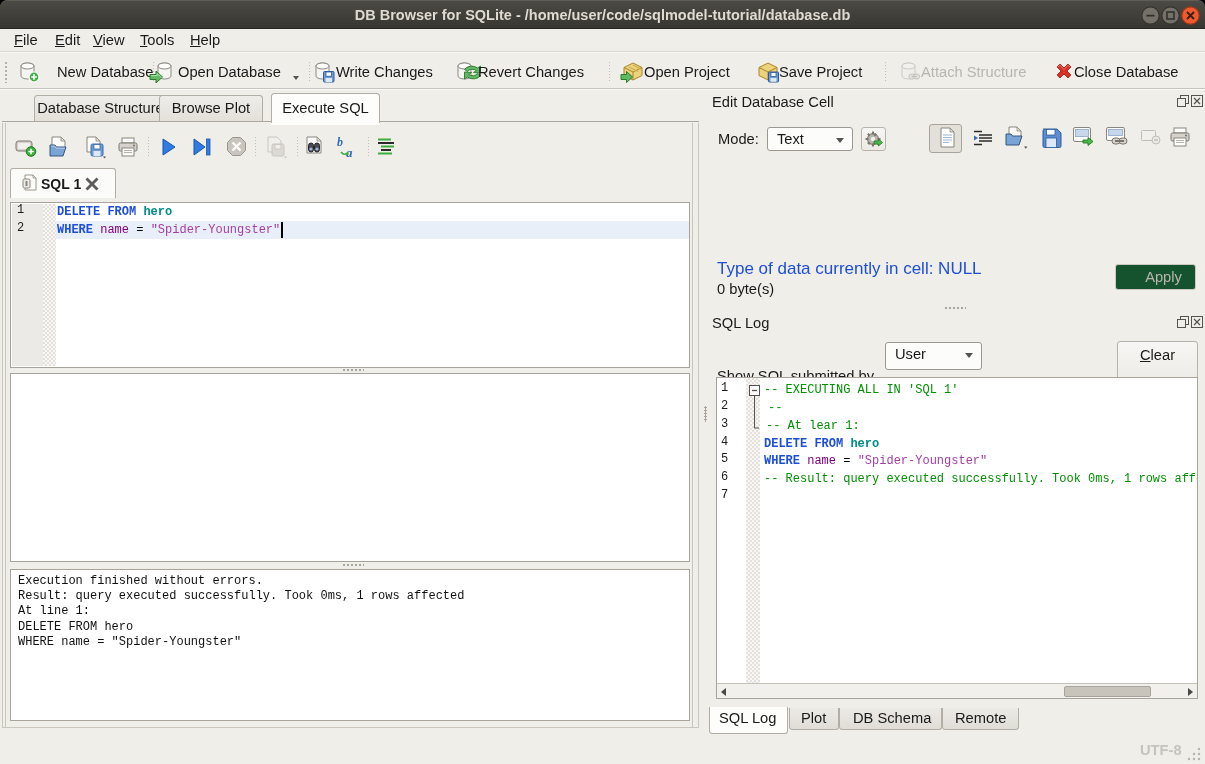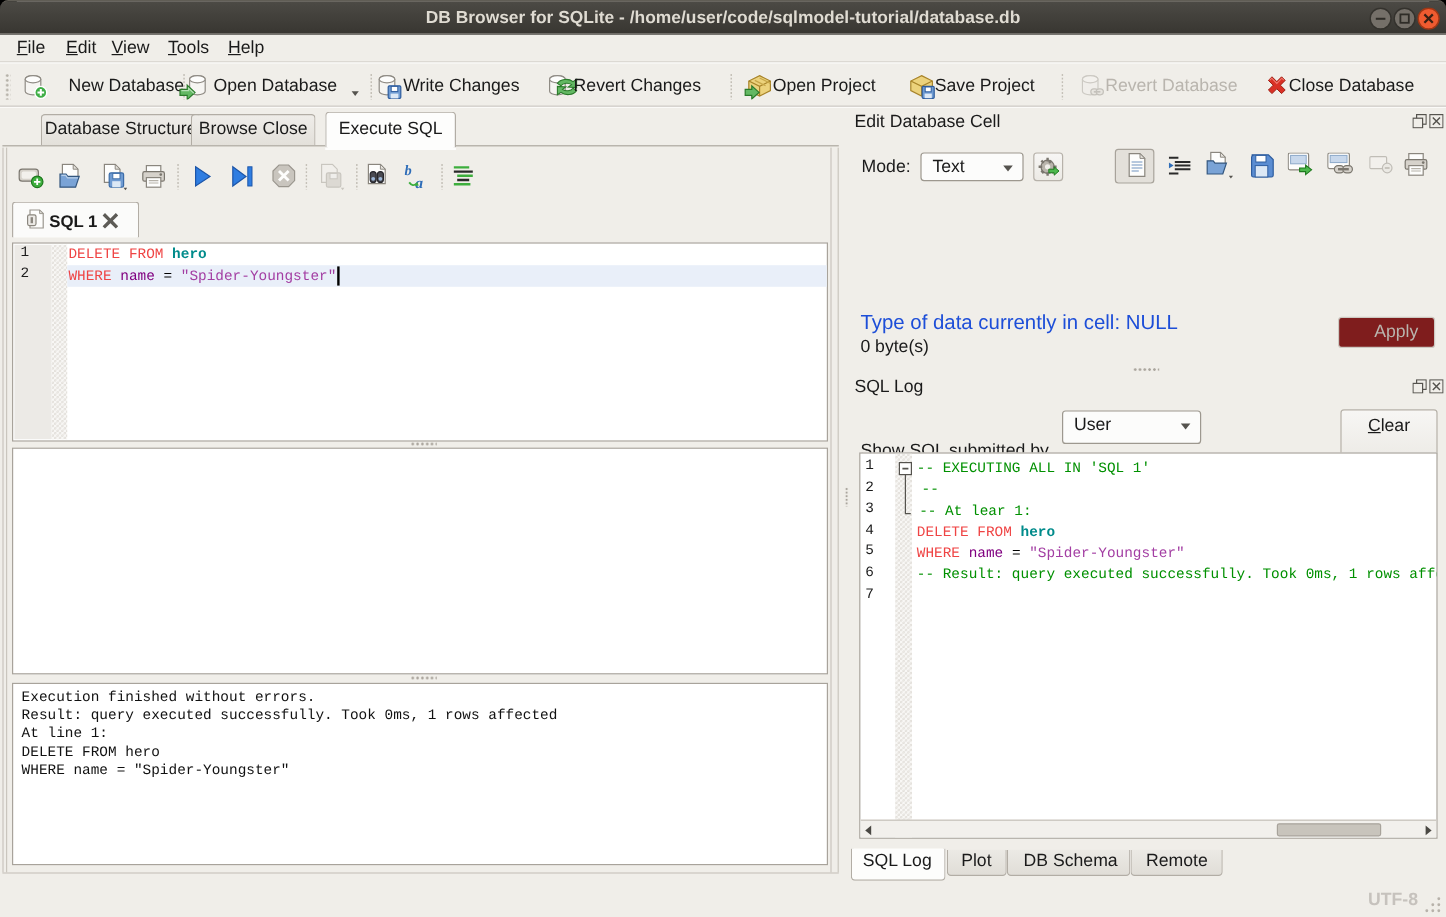--- a/index.html
+++ b/index.html
@@ -41,35 +41,35 @@
   .dots-h { position:absolute; width:22px; height:4px;
     background-image:radial-gradient(circle,#a9a49c 1px, transparent 1.2px); background-size:4px 4px; }
   
   #gutter1 { position:absolute; left:1px; top:1px; bottom:1px; width:31px; background:#eceae6; }
   #fold1 { position:absolute; left:32px; top:1px; bottom:1px; width:13px;
      background-image:linear-gradient(45deg,#e4e1dc 25%,transparent 25%,transparent 75%,#e4e1dc 75%),linear-gradient(45deg,#e4e1dc 25%,transparent 25%,transparent 75%,#e4e1dc 75%);
      background-size:4px 4px; background-position:0 0,2px 2px; background-color:#f8f7f5; }
   .lnum { position:absolute; font-family:"Liberation Mono",monospace; font-size:12px; color:#1c1c1c; }
   .codeline { position:absolute; left:46px; right:1px; height:18px; font-family:"Liberation Mono",monospace;
      font-size:12px; line-height:18px; white-space:pre; }
-  .kw { color:#ef4444; font-weight:normal; }
+  .kw { color:#1d4ed8; font-weight:bold; }
   .tbl { color:#008b8b; font-weight:bold; }
   .idq { color:#800080; }
   .str { color:#a33ea3; }
   .cmt { color:#009000; }
   
   #dock { position:absolute; left:704px; top:90px; width:501px; height:648px; }
   .dock-title { position:absolute; font-size:14.7px; color:#1a1a1a; }
   .combo { position:absolute; background:#fcfcfb; border:1px solid #9d988f; border-radius:3px; }
   .combo .cval { position:absolute; left:9px; top:3px; font-size:14.7px; color:#1a1a1a; }
   .combo .carr { position:absolute; right:8px; top:10px; width:0; height:0;
      border-left:4px solid transparent; border-right:4px solid transparent; border-top:5px solid #55534e; }
   .btn { position:absolute; background:linear-gradient(#f7f6f4,#eceae5); border:1px solid #b7b2aa;
      border-radius:3px; text-align:center; font-size:14.7px; color:#1a1a1a; }
-  .btn.dis { background:#7f1d1d; border-color:#cdc9c2; color:#b9b5ae;padding-left:16px; }
+  .btn.dis { background:#14532d; border-color:#cdc9c2; color:#b9b5ae;padding-left:16px; }
   .statustext { position:absolute; color:#c6c2bd; font-size:14.7px;font-weight:bold; }
 </style>
 </head>
 <body>
 
   <div style="position:absolute; left:0; top:0; width:14px; height:14px; background:#000;"></div>
   <div style="position:absolute; right:0; top:0; width:14px; height:14px; background:#000;"></div>
   <div id="titlebar">
     <div id="title-text">DB Browser for SQLite - /home/user/code/sqlmodel-tutorial/database.db</div>
     <div class="winbtn" style="left:1141px;">
@@ -162,35 +162,35 @@
 
     <div class="tb-sep" style="left:884px;"></div>
 
     <div class="tb-icon" style="left:901px;"><svg width="20" height="21" opacity="0.5">
       <path d="M1 4 a6.5 3 0 0 1 13 0 v10 a6.5 3 0 0 1 -13 0 z" fill="#f0efec" stroke="#aaa69e"></path>
       <ellipse cx="7.5" cy="4" rx="6.5" ry="3" fill="#f6f5f2" stroke="#aaa69e"></ellipse>
       <rect x="8" y="12" width="6" height="5" rx="2.5" fill="#e0ddd7" stroke="#9a968e"></rect>
       <rect x="12.5" y="12" width="6" height="5" rx="2.5" fill="#e0ddd7" stroke="#9a968e"></rect>
       <rect x="10.5" y="13.8" width="5.5" height="1.4" fill="#9a968e"></rect>
     </svg></div>
-    <div class="tb-label dis" style="left:921px;">Revert Database</div>
+    <div class="tb-label dis" style="left:921px;">Attach Structure</div>
 
     <div class="tb-icon" style="left:1055px;"><svg width="18" height="18">
       <path d="M2 5 L5 2 L9 6 L13 2 L16 5 L12 9 L16 13 L13 16 L9 12 L5 16 L2 13 L6 9 Z" fill="#d93025" stroke="#9c1c12" stroke-width="0.8"></path>
       <path d="M3.2 4.8 L4.8 3.2 L9 7.5 L13.2 3.2 L14.8 4.8" fill="none" stroke="#ee7b70" stroke-width="0.9"></path>
     </svg></div>
     <div class="tb-label" style="left:1074px;">Close Database</div>
   </div>
   <div style="position:absolute; left:0; top:51px; width:1205px; height:1px; background:#d8d4ce;"></div>
   <div style="position:absolute; left:0; top:52px; width:1205px; height:1px; background:#fbfaf8;"></div>
   <div style="position:absolute; left:0; top:88px; width:1205px; height:1px; background:#c7c3bd;"></div>
   <div style="position:absolute; left:0; top:89px; width:1205px; height:1px; background:#fbfaf8;"></div>
 
   <div class="mtab" style="left:5px; width:133px;margin-left:29px;">Database Structure</div>
-  <div class="mtab" style="left:159px; width:104px;">Browse Close</div>
+  <div class="mtab" style="left:159px; width:104px;">Browse Plot</div>
   <div class="mtab active" style="left:271px; width:109px;">Execute SQL</div>
   <div id="pageline"></div>
 
   <div style="position:absolute; left:2px; top:123px; width:1px; height:604px; background:#cac6be;"></div>
   <div style="position:absolute; left:5px; top:123px; width:1px; height:604px; background:#cac6be;"></div>
   <div style="position:absolute; left:692px; top:123px; width:1px; height:604px; background:#cac6be;"></div>
   <div style="position:absolute; left:698px; top:123px; width:1px; height:604px; background:#cac6be;"></div>
   <div style="position:absolute; left:2px; top:727px; width:697px; height:1px; background:#cac6be;"></div>
   <div style="position:absolute; left:704px; top:406px; width:3px; height:16px;
     background-image:radial-gradient(circle,#a9a49c 1px, transparent 1.2px); background-size:3px 3px;"></div>
@@ -382,21 +382,21 @@
     <div class="dock-title" style="left:8px; top:225px;">SQL Log</div>
     <svg class="dkbtn" style="position:absolute; left:473px; top:226px;" width="12" height="12">
       <rect x="3.5" y="0.5" width="8" height="8" fill="none" stroke="#55534e"></rect>
       <rect x="0.5" y="3.5" width="8" height="8" fill="#f0eee9" stroke="#55534e"></rect>
     </svg>
     <svg class="dkbtn" style="position:absolute; left:487px; top:226px;" width="12" height="12">
       <rect x="0.5" y="0.5" width="11" height="11" fill="none" stroke="#55534e"></rect>
       <path d="M3 3 l6 6 M9 3 l-6 6" stroke="#55534e" stroke-width="1.2"></path>
     </svg>
     <div style="position:absolute; left:13px; top:258px; font-size:14.7px; color:#1a1a1a;margin-top:20px;">Show S<u>Q</u>L submitted by</div>
-    <div class="combo" style="left:181px; top:252px; width:116px; height:28px;">
+    <div class="combo" style="left:181px; top:252px; width:97px; height:28px;">
       <div class="cval">User</div>
       <div class="carr"></div>
     </div>
     <div class="btn" style="left:413px; top:251px; width:81px; height:44px; line-height:26px;"><u>C</u>lear</div>
 
     <div style="position:absolute; left:12px; top:287px; width:482px; height:322px; background:#fff; border:1px solid #a8a39b; overflow:hidden;">
       <div style="position:absolute; left:29px; top:0; bottom:0; width:14px; background-image:linear-gradient(45deg,#e4e1dc 25%,transparent 25%,transparent 75%,#e4e1dc 75%),linear-gradient(45deg,#e4e1dc 25%,transparent 25%,transparent 75%,#e4e1dc 75%); background-size:4px 4px; background-position:0 0,2px 2px; background-color:#f8f7f5;"></div>
       <div class="lnum" style="left:4px; top:3px;">1</div>
       <div class="lnum" style="left:4px; top:21px;">2</div>
       <div class="lnum" style="left:4px; top:39px;">3</div>

